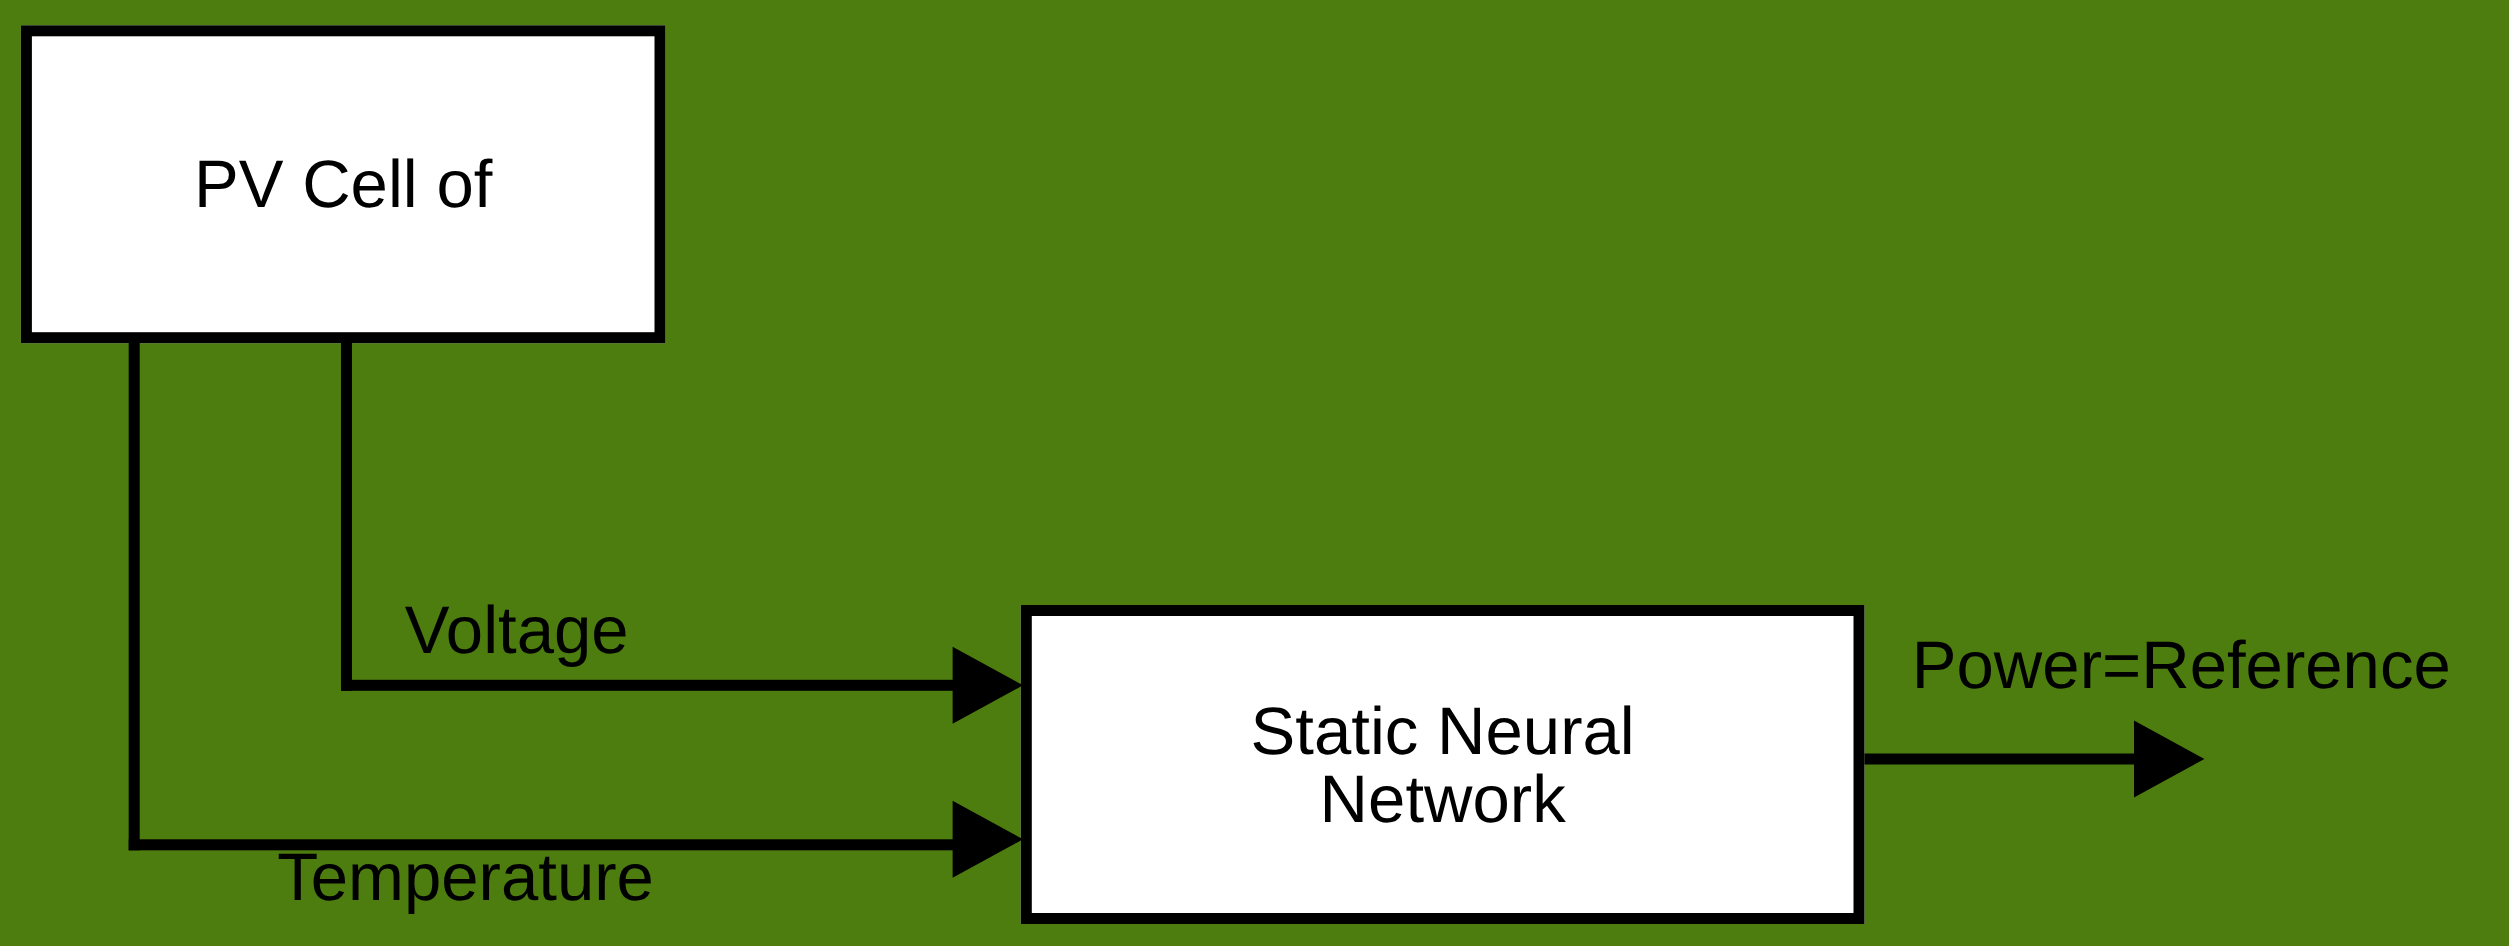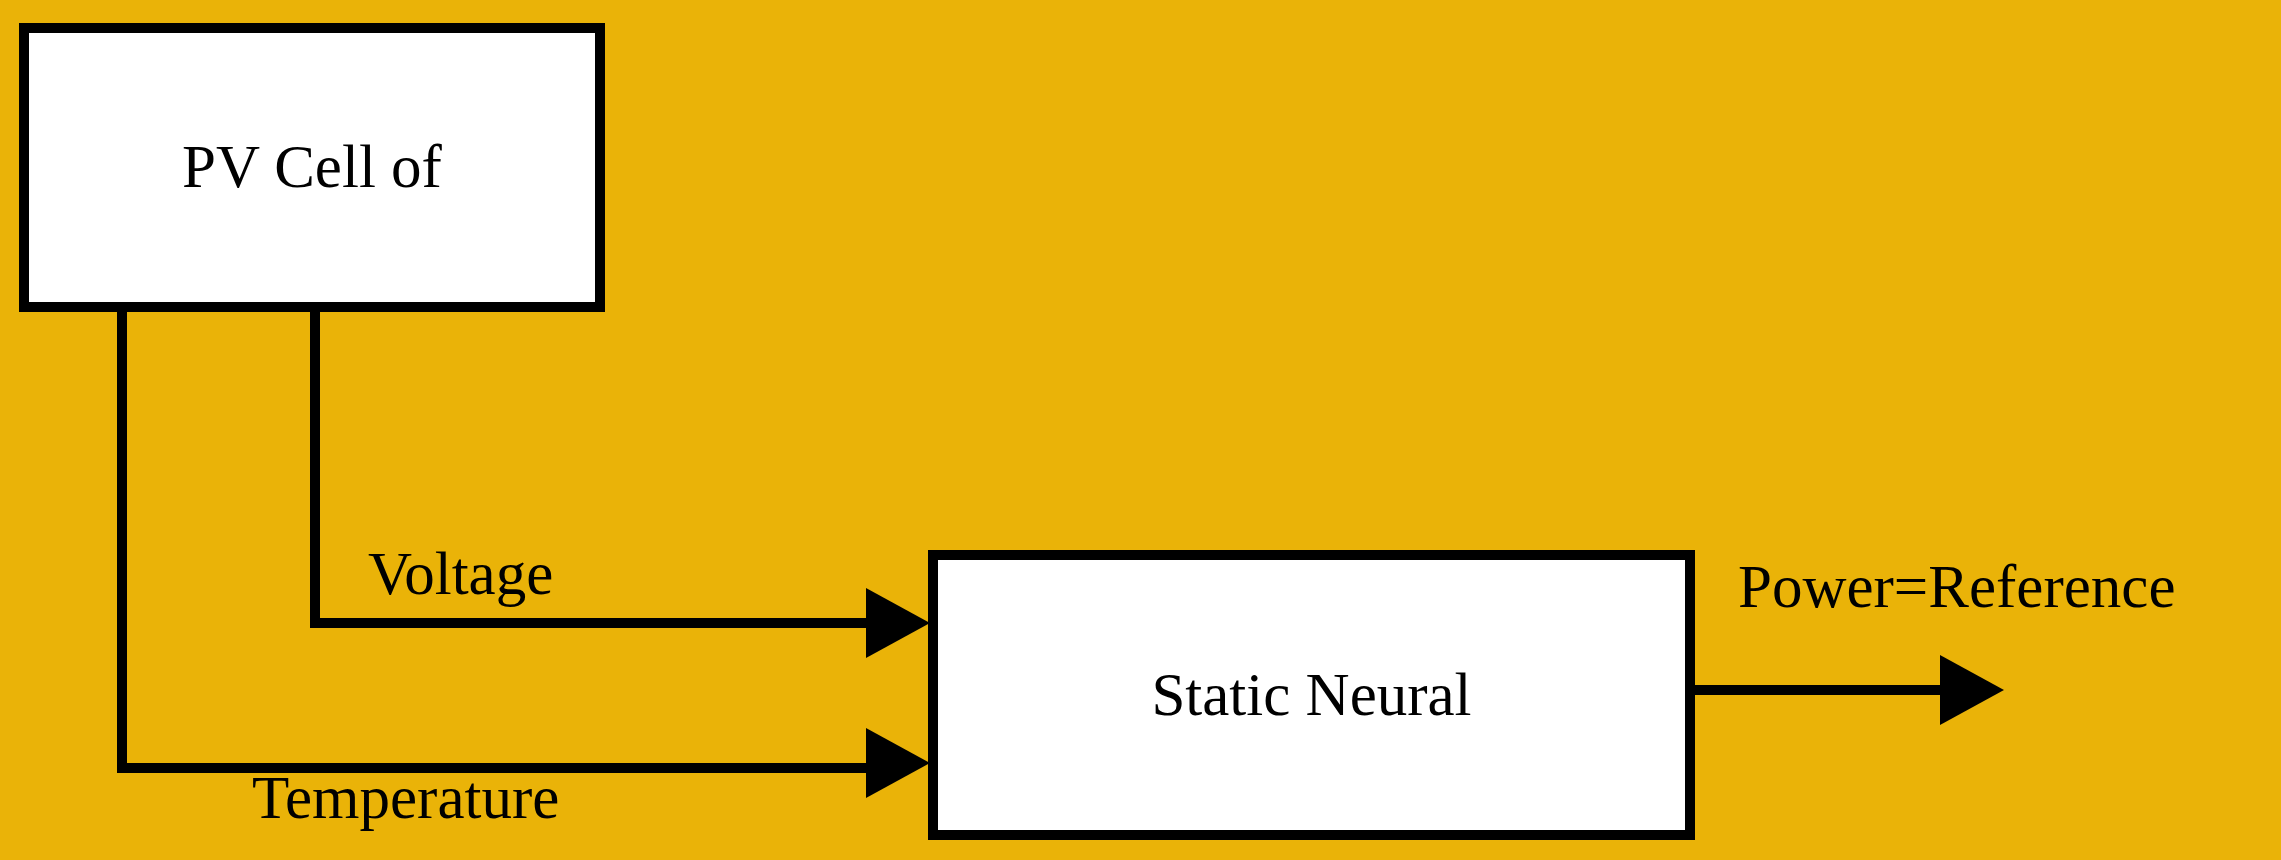--- a/index.html
+++ b/index.html
@@ -4,23 +4,23 @@
 <style>
   html, body {
     margin: 0;
     padding: 0;
     background: #ffffff;
   }
   #canvas {
     position: relative;
     width: 2281px;
     height: 860px;
-    background: #eab308;
+    background: #4d7c0f;
     overflow: hidden;
-    font-family: Liberation Serif, serif;
+    font-family: Liberation Sans, sans-serif;
   }
 
   
   .block {
     position: absolute;
     box-sizing: border-box;
     border: 10px solid #000000;
     background: #ffffff;
     display: flex;
     flex-direction: column;
@@ -124,34 +124,35 @@
   #label-voltage {
     left: 368px;
     top: 543px;
   }
   #label-temperature {
     left: 252px;
     top: 767px;
   }
   #label-power {
     left: 1738px;
-    top: 556px;
+    top: 574px;
   }
 </style>
 </head>
 <body>
 
 <div id="canvas">
 
   <div class="block" id="pv-cell-block">
     <span class="line1">PV Cell of</span>
   </div>
 
   <div class="block" id="snn-block">
     <span class="line1">Static Neural</span>
+    <span class="line2">Network</span>
   </div>
 
   <div class="wire-v" id="wire-temp-vert"></div>
   <div class="wire-h" id="wire-temp-horz"></div>
   <div class="arrowhead" id="arrow-temperature"></div>
 
   <div class="wire-v" id="wire-volt-vert"></div>
   <div class="wire-h" id="wire-volt-horz"></div>
   <div class="arrowhead" id="arrow-voltage"></div>
 

